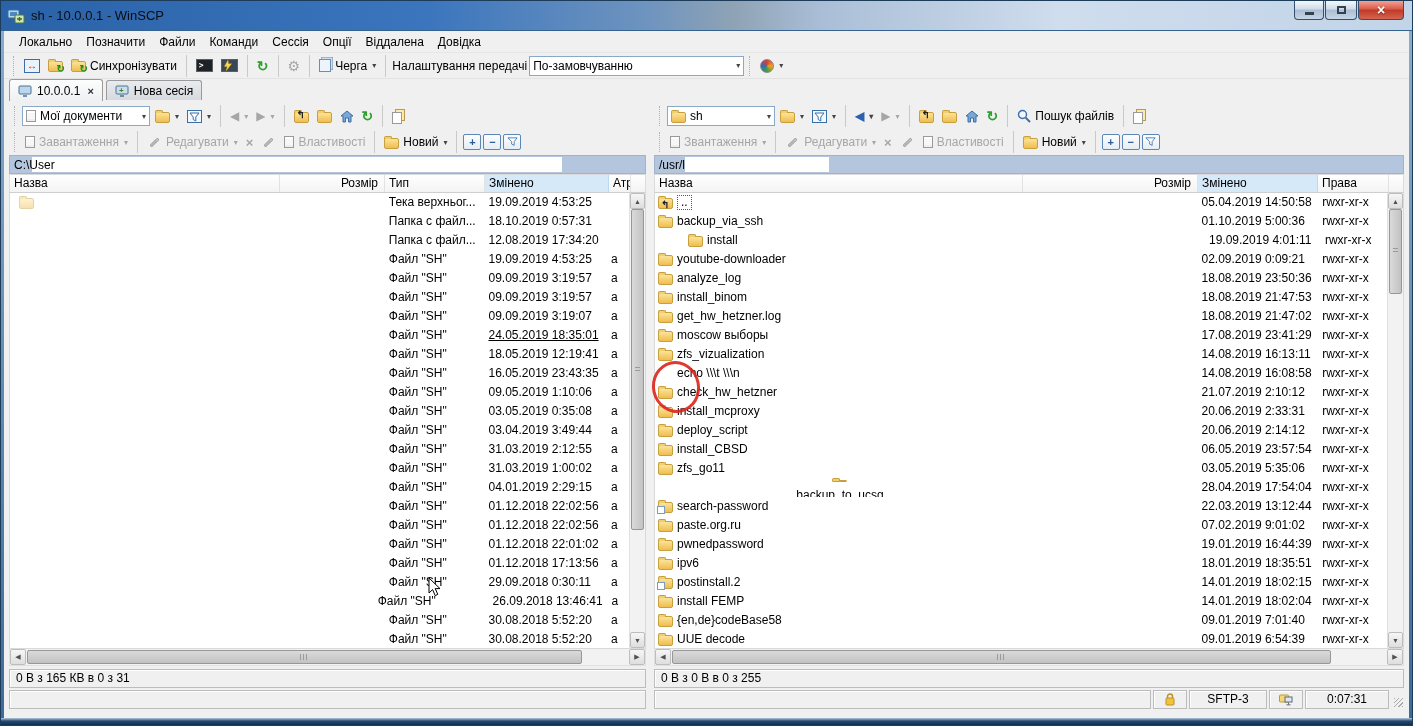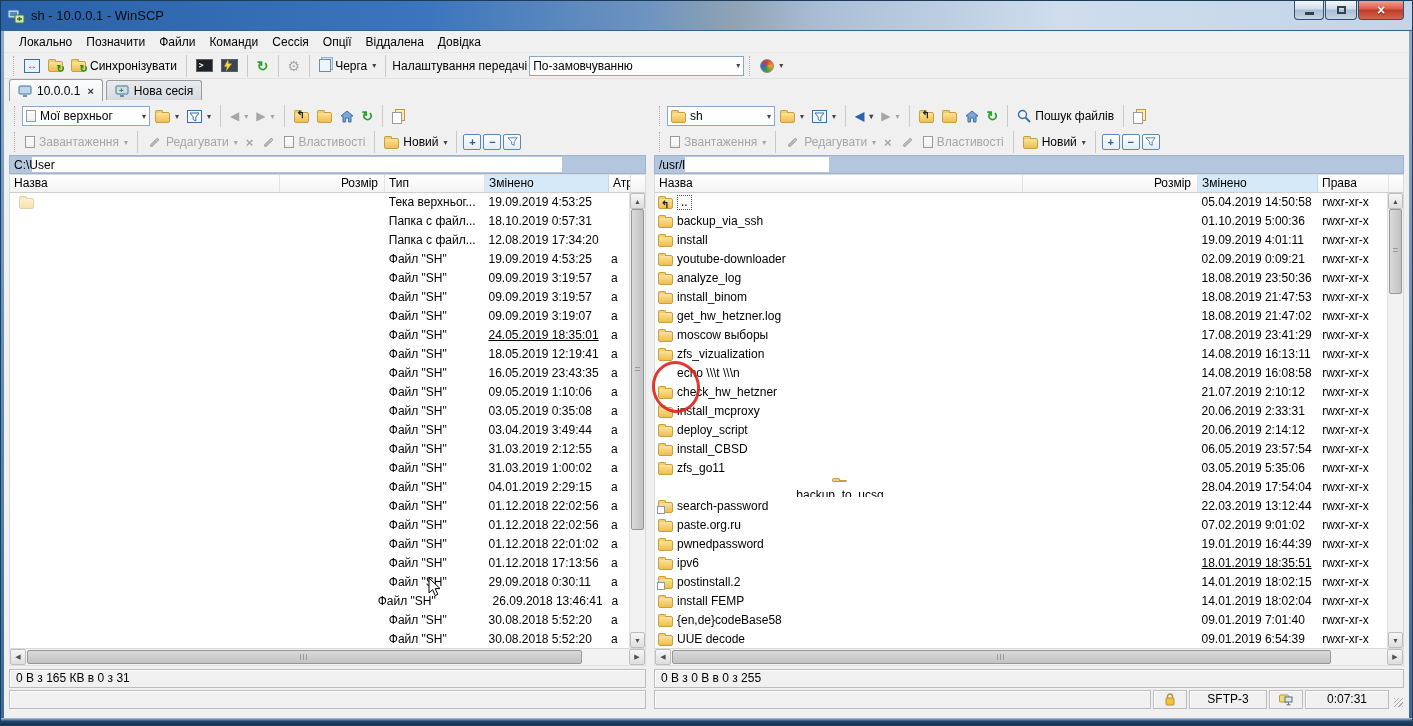--- a/index.html
+++ b/index.html
@@ -256,21 +256,21 @@
         </div>
       </div>
 
     <div class="main">
 
       <div class="panel left">
         <div class="ptb">
           <span class="tgrip"></span>
           <span class="combo" style="width:128px;">
             <span class="sheet"></span>
-            <span>Мої верхньог</span>
+            <span>Мої документи</span>
             <span class="dd">▾</span>
           </span>
           <span class="tbtn">
               <span class="folder"></span>
               <span class="dd">▾</span>
             </span>
           <span class="tbtn">
             <svg width="15" height="13" viewBox="0 0 15 13">
                 <rect x="0.5" y="0.5" width="14" height="12" fill="#f2f8ff" stroke="#3a6ea5"></rect>
                 <path d="M3 3 H12 L8.8 7 V11 L6.2 9.5 V7 Z" fill="#fff" stroke="#3a6ea5"></path>
@@ -750,21 +750,21 @@
               <div class="frow">
                 <span class="fcell name-cell" style="width: 368px;">
                   <span class="folder"></span>
                   <span>backup_via_ssh</span>
                 </span>
                 <span class="fcell" style="width: 175px; text-align: right;"></span>
                 <span class="fcell" style="width: 120px; padding-left: 5px;">01.10.2019 5:00:36</span>
                 <span class="fcell" style="width: 71px; padding-left: 6px;">rwxr-xr-x</span>
               </div>
               <div class="frow">
-                <span class="fcell name-cell" style="width: 368px;">
+                <span class="fcell name-cell" style="width: 368px; margin-left: 30px;">
                   <span class="folder"></span>
                   <span>install</span>
                 </span>
                 <span class="fcell" style="width: 175px; text-align: right;"></span>
                 <span class="fcell" style="width: 120px; padding-left: 5px;">19.09.2019 4:01:11</span>
                 <span class="fcell" style="width: 71px; padding-left: 6px;">rwxr-xr-x</span>
               </div>
               <div class="frow">
                 <span class="fcell name-cell" style="width: 368px;">
                   <span class="folder"></span>
@@ -908,21 +908,21 @@
                 <span class="fcell" style="width: 175px; text-align: right;"></span>
                 <span class="fcell" style="width: 120px; padding-left: 5px;">19.01.2019 16:44:39</span>
                 <span class="fcell" style="width: 71px; padding-left: 6px;">rwxr-xr-x</span>
               </div>
               <div class="frow">
                 <span class="fcell name-cell" style="width: 368px;">
                   <span class="folder"></span>
                   <span>ipv6</span>
                 </span>
                 <span class="fcell" style="width: 175px; text-align: right;"></span>
-                <span class="fcell" style="width: 120px; padding-left: 5px; text-decoration: underline;">18.01.2019 18:35:51</span>
+                <span class="fcell" style="width: 120px; padding-left: 5px;">18.01.2019 18:35:51</span>
                 <span class="fcell" style="width: 71px; padding-left: 6px;">rwxr-xr-x</span>
               </div>
               <div class="frow">
                 <span class="fcell name-cell" style="width: 368px;">
                   <span class="folder icon-symlink"></span>
                   <span>postinstall.2</span>
                 </span>
                 <span class="fcell" style="width: 175px; text-align: right;"></span>
                 <span class="fcell" style="width: 120px; padding-left: 5px;">14.01.2019 18:02:15</span>
                 <span class="fcell" style="width: 71px; padding-left: 6px;">rwxr-xr-x</span>

